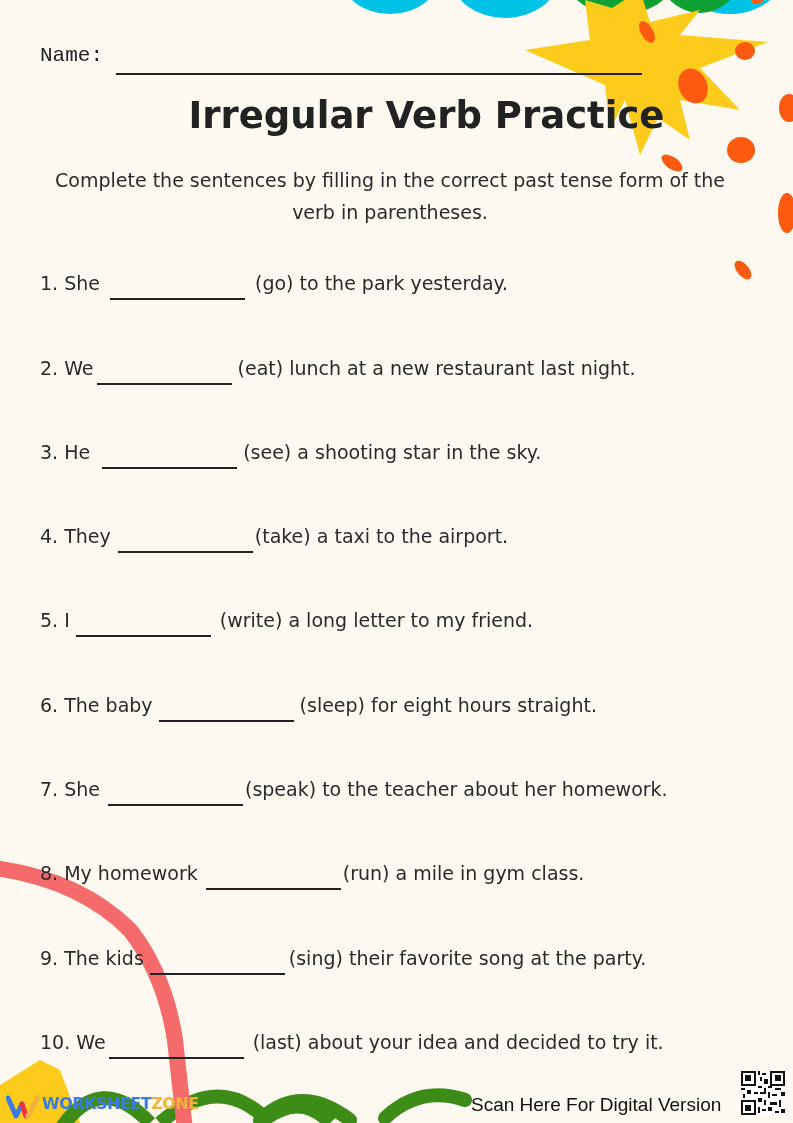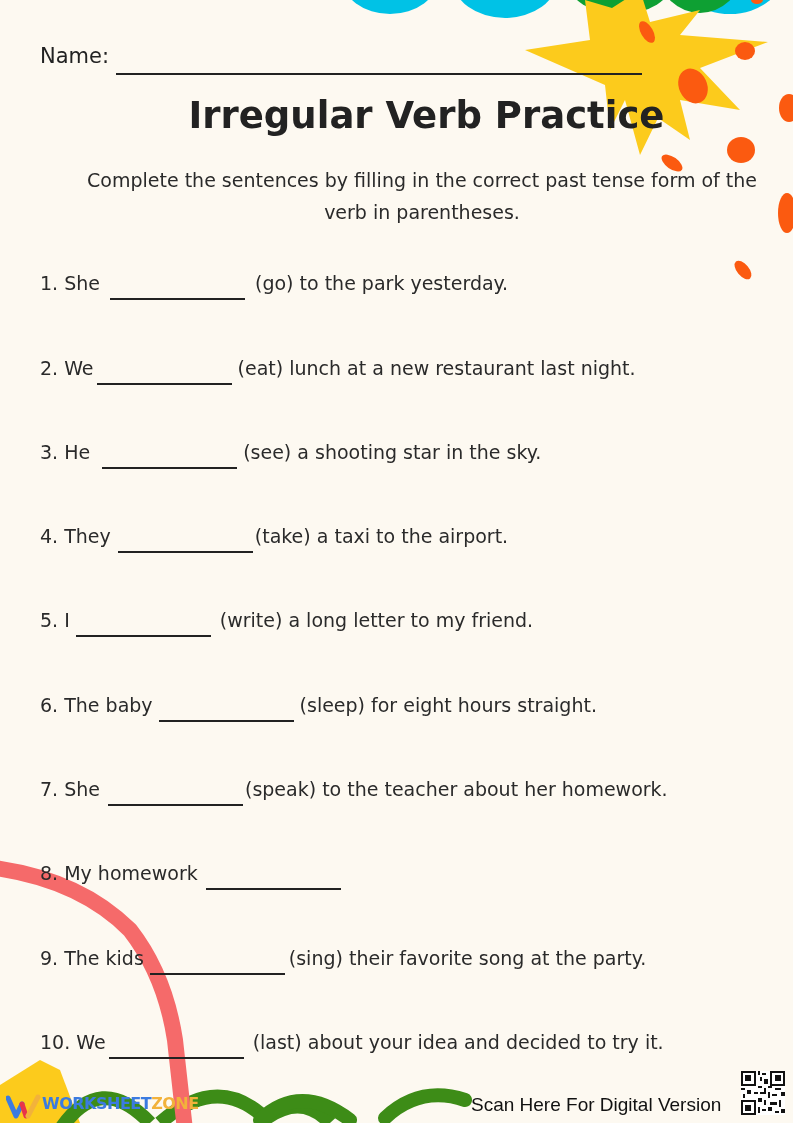--- a/index.html
+++ b/index.html
@@ -3,30 +3,30 @@
   <meta charset="utf-8">
   <style>
     html, body { margin: 0; padding: 0; }
     body {
       width: 793px; height: 1123px; position: relative; overflow: hidden;
       background: #fdf9f1;
       font-family: "DejaVu Sans", sans-serif;
       color: #2a2a2a;
     }
     .deco { position: absolute; pointer-events: none; }
-    .name-row { position: absolute; left: 40px; top: 44px; font-size: 21px; color: #222; }
+    .name-row { position: absolute; left: 40px; top: 44px; font-size: 21px; color: #222; font-family: Liberation Mono, monospace; }
     .name-line { position: absolute; left: 116px; top: 73px; width: 526px; border-top: 2px solid #222; }
     .title {
       position: absolute; left: 0; width: 793px; top: 94px; text-align: center;
       font-family: "DejaVu Sans", sans-serif; font-weight: bold; font-size: 37px;
       color: #222; letter-spacing: 0px; padding-left: 30px;
     }
     .instructions {
       position: absolute; left: 50px; width: 680px; top: 164px; text-align: center;
-      font-size: 19px; line-height: 32px; color: #2a2a2a; margin-left: 32px;
+      font-size: 19px; line-height: 32px; color: #2a2a2a;
     }
     .q { position: absolute; left: 40px; font-size: 19px; color: #2a2a2a; white-space: nowrap; display: flex; align-items: flex-end; }
     .q .blank { display: inline-block; border-bottom: 2px solid #222; height: 1px; margin-bottom: -6px; }
     .footer-logo { position: absolute; left: 6px; top: 1094px; display: flex; align-items: flex-start; }
     .logo-text { font-family: "DejaVu Sans", sans-serif; font-weight: bold; font-size: 16px; letter-spacing: -0.5px; }
     .logo-ws { color: #3b7be0; }
     .logo-zone { color: #f2b23b; }
     .scan { position: absolute; left: 471px; top: 1094px; font-family: "Liberation Sans", sans-serif; font-size: 19px; color: #111; }
     .qr { position: absolute; left: 741px; top: 1071px; width: 44px; height: 44px; }
   </style>
@@ -102,20 +102,21 @@
   <span>(sleep) for eight hours straight.</span>
 </div>
 <div class="q" style="top:778px">
   <span>7.</span>&nbsp;<span>She</span>
   <span class="blank" style="width:135px;margin-left:8px;margin-right:2px"></span>
   <span>(speak) to the teacher about her homework.</span>
 </div>
 <div class="q" style="top:862px">
   <span>8.</span>&nbsp;<span>My homework</span>
   <span class="blank" style="width:135px;margin-left:8px;margin-right:2px"></span>
+  <span>(run) a mile in gym class.</span>
 </div>
 <div class="q" style="top:947px">
   <span>9.</span>&nbsp;<span>The kids</span>
   <span class="blank" style="width:135px;margin-left:6px;margin-right:4px"></span>
   <span>(sing) their favorite song at the party.</span>
 </div>
 <div class="q" style="top:1031px">
   <span>10.</span>&nbsp;<span>We</span>
   <span class="blank" style="width:135px;margin-left:3px;margin-right:9px"></span>
   <span>(last) about your idea and decided to try it.</span>

